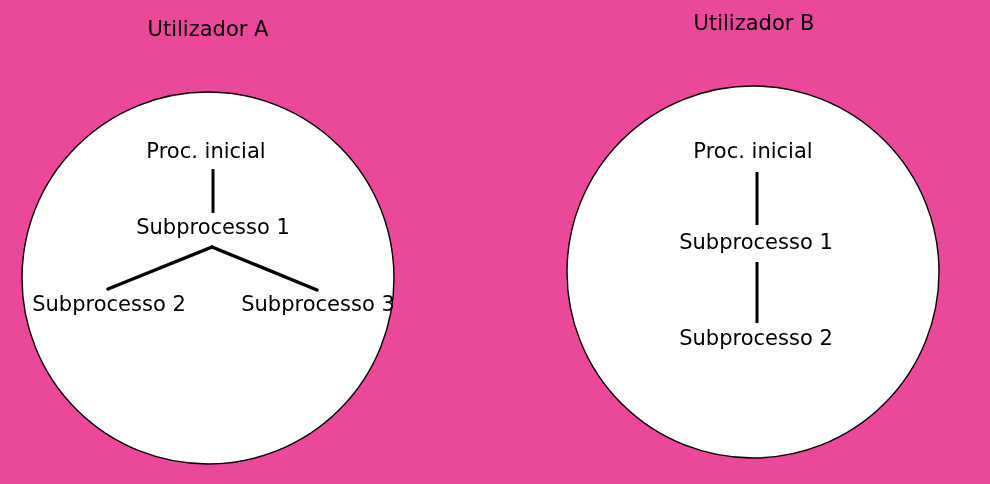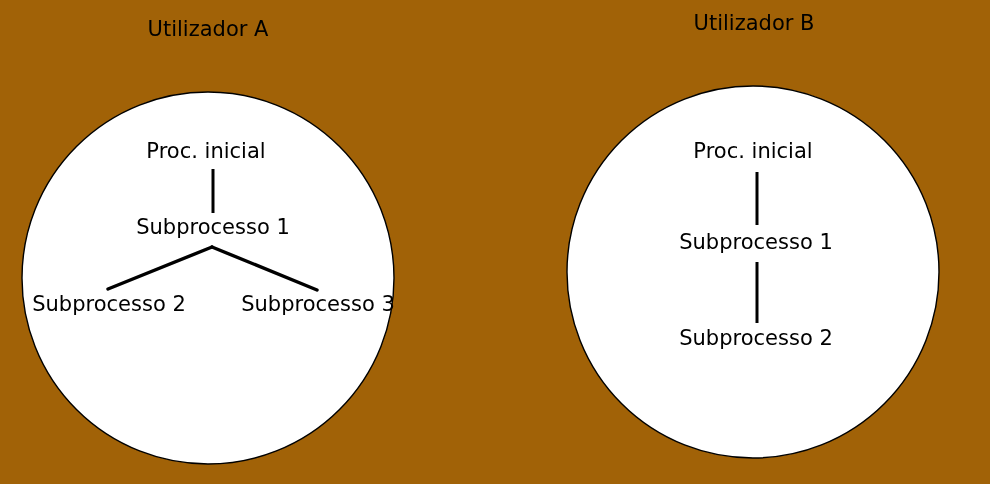--- a/index.html
+++ b/index.html
@@ -8,21 +8,21 @@
     padding: 0;
     background: #ffffff;
   }
   body {
     font-family: "DejaVu Sans", sans-serif;
   }
   #canvas {
     position: relative;
     width: 990px;
     height: 484px;
-    background: #a16207;
+    background: #ec4899;
     overflow: hidden;
   }
   svg.diagram {
     position: absolute;
     top: 0;
     left: 0;
     width: 990px;
     height: 484px;
     display: block;
   }

